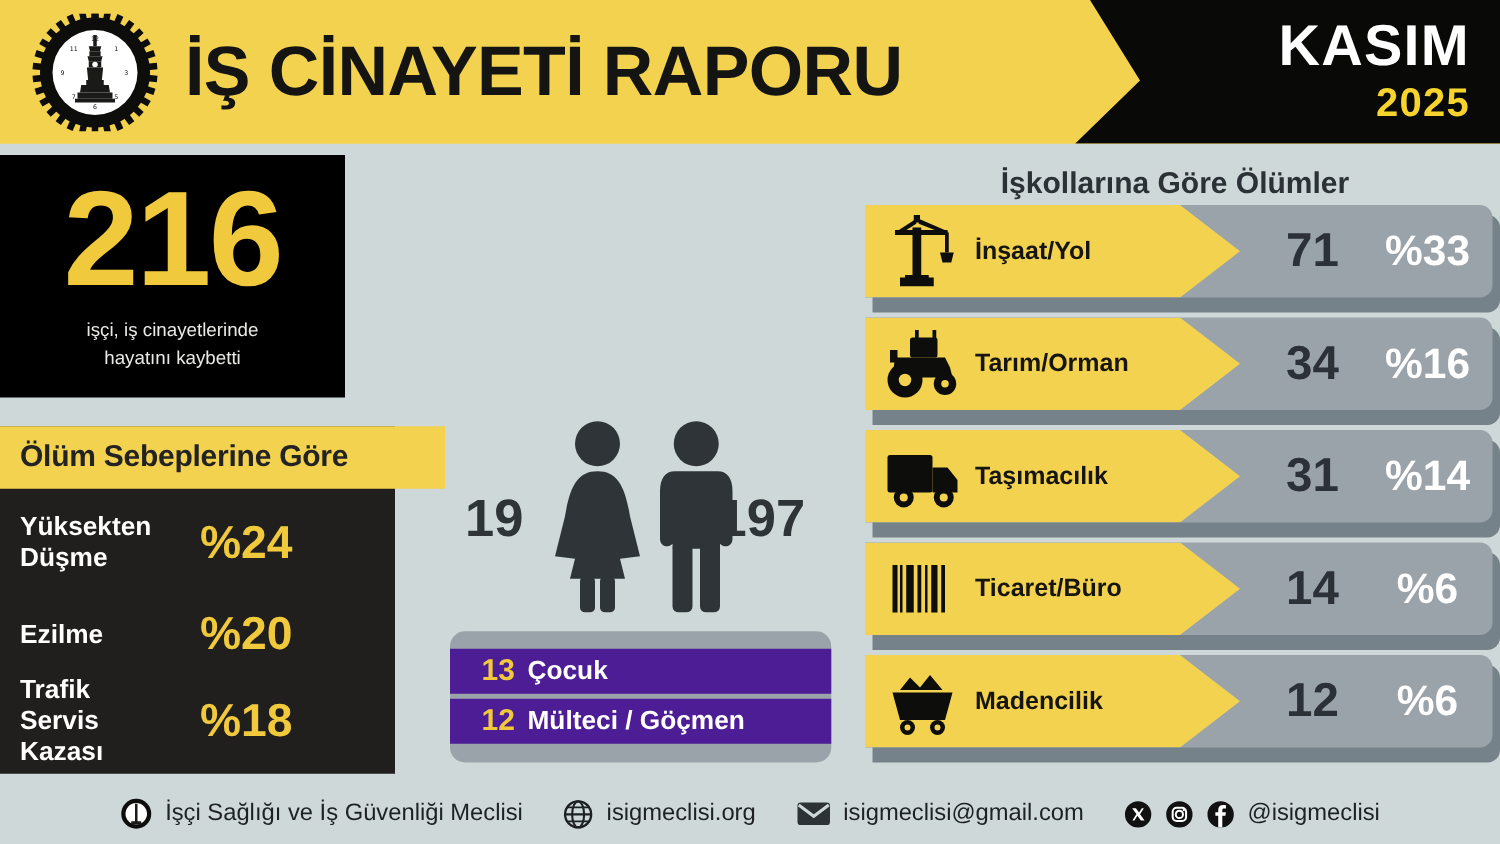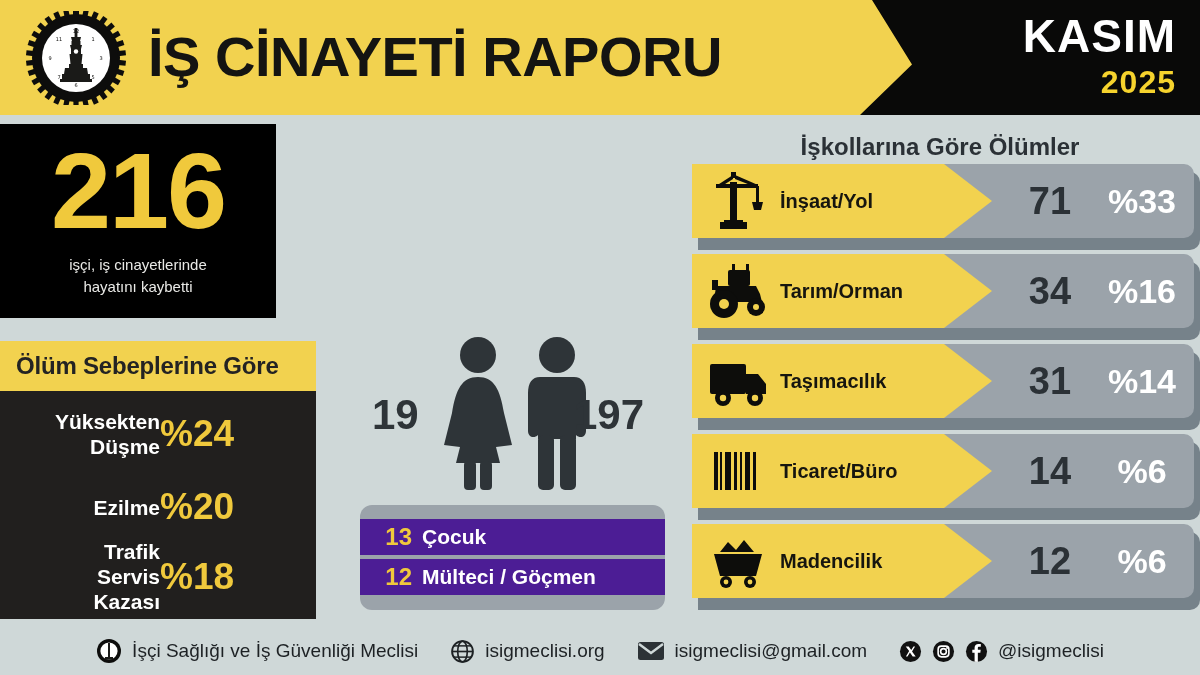--- a/index.html
+++ b/index.html
@@ -39,29 +39,29 @@
     font-size:108px;font-weight:bold;color:#f0c93c;line-height:118px;letter-spacing:-2px;
   }
   .big-sub{
     position:absolute;left:14px;top:130px;width:248px;text-align:center;
     font-size:15px;color:#e9e9e6;line-height:22px;
   }
 
   
   .causes{position:absolute;left:0;top:341px;width:316px;height:278px;background:#211f1e;}
   .causes-hd{
-    position:absolute;left:0;top:0;width:316px;height:50px;background:#f2d24f;
+    position:absolute;left:0;top:0;width:316px;height:50px;background:#f2d24f;padding-left:40px;
   }
   .causes-hd span{
     position:absolute;left:16px;top:11px;font-size:24px;font-weight:bold;color:#232323;letter-spacing:-0.2px;
   }
   .cause-row{position:absolute;left:0;width:316px;display:flex;align-items:center;}
   .cause-label{
-    width:160px;padding-left:28px;box-sizing:border-box;
-    font-size:21px;font-weight:bold;color:#ffffff;line-height:25px;text-align:right;
+    width:160px;padding-left:16px;box-sizing:border-box;
+    font-size:21px;font-weight:bold;color:#ffffff;line-height:25px;
   }
   .cause-pct{
     width:140px;font-size:37px;font-weight:bold;color:#f0c93c;line-height:40px;
   }
 
   
   .map-area{position:absolute;left:288px;top:126px;width:400px;height:190px;}
   .city-grid{
     position:absolute;left:84px;top:36px;width:300px;
     display:grid;grid-template-columns:148px 140px;

